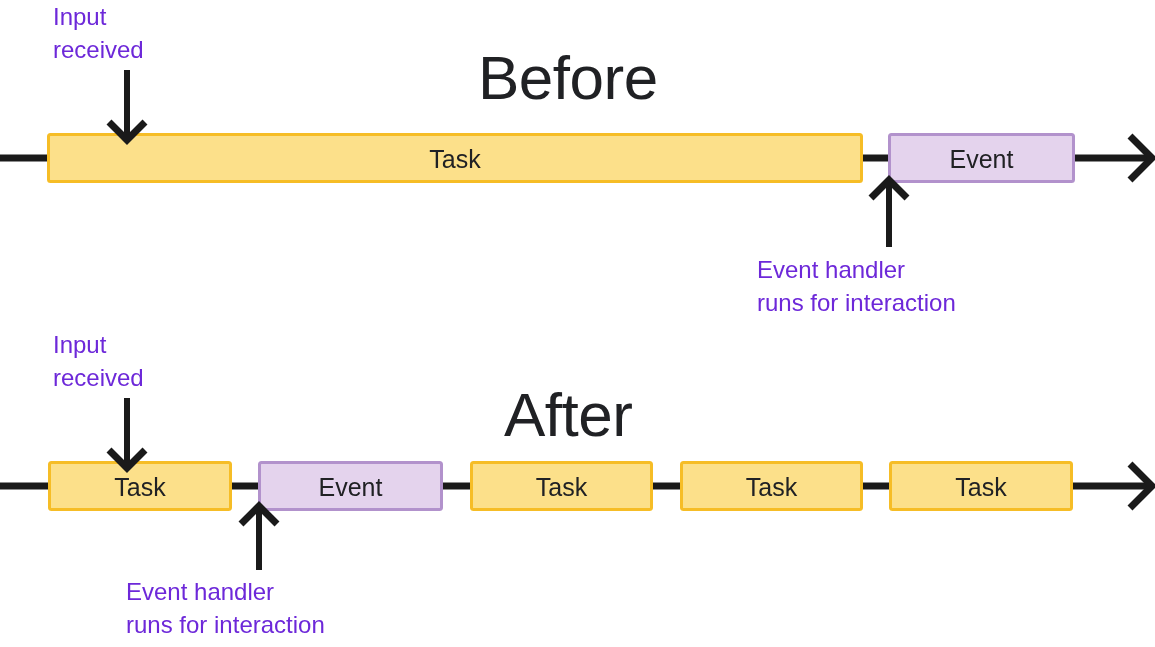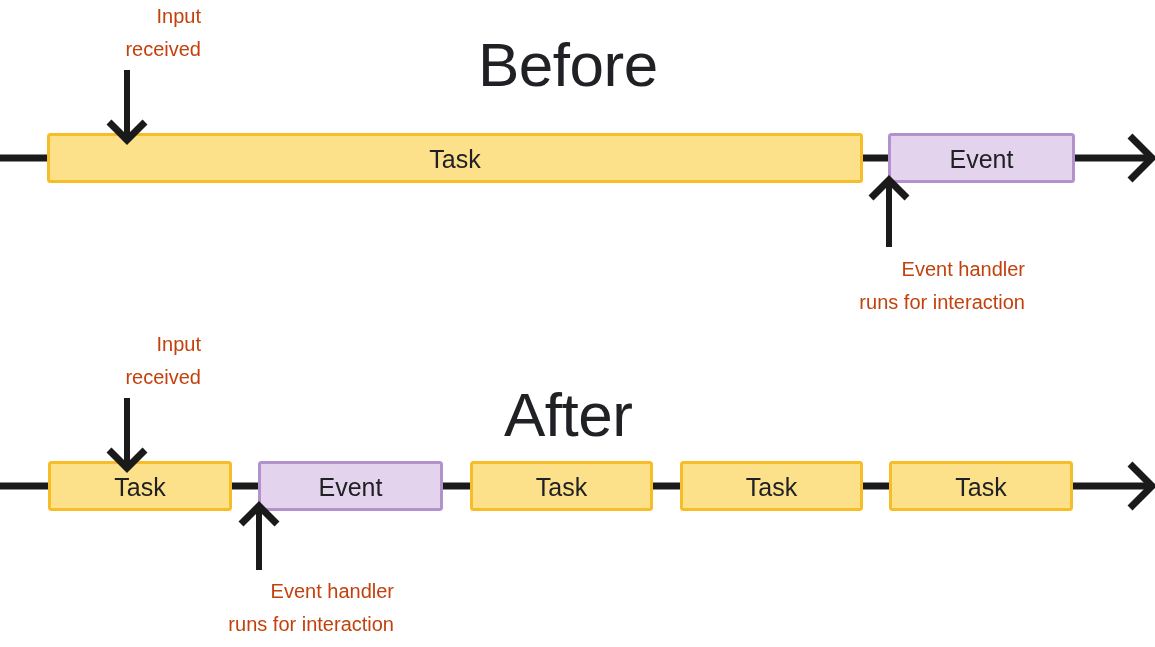--- a/index.html
+++ b/index.html
@@ -29,24 +29,24 @@
     position: absolute;
     font-size: 62px;
     line-height: 62px;
     color: #202124;
     letter-spacing: -0.5px;
     white-space: nowrap;
     font-weight: 400;
   }
   .annotation {
     position: absolute;
-    font-size: 20px;
+    font-size: 24px;
     line-height: 33px;
-    color: #c2410c;
-    text-align: right;
+    color: #6d28d9;
+    text-align: left;
     white-space: pre-line;
     font-weight: 400;
   }
   .block-label {
     font-size: 25px;
     fill: #202124;
     font-family: "Liberation Sans", sans-serif;
     text-anchor: middle;
     dominant-baseline: central;
   }
@@ -96,21 +96,21 @@
           <line x1="127" y1="398" x2="127" y2="468" stroke="#1a1a1a" stroke-width="6" stroke-linecap="butt"></line>
           <polyline points="109,450 127,468 145,450" fill="none" stroke="#1a1a1a" stroke-width="7" stroke-linecap="butt" stroke-linejoin="miter"></polyline>
         </g>
         <g>
           <line x1="259" y1="570" x2="259" y2="506" stroke="#1a1a1a" stroke-width="6" stroke-linecap="butt"></line>
           <polyline points="241,524 259,506 277,524" fill="none" stroke="#1a1a1a" stroke-width="7" stroke-linecap="butt" stroke-linejoin="miter"></polyline>
         </g>
       </g>
     </svg>
   <div id="text-layer">
-      <div class="section-title" style="left: 478px; top: 34px;">Before</div>
+      <div class="section-title" style="left: 478px; top: 47px;">Before</div>
       <div class="annotation" style="left: 53px; top: 0px; width: 148px;">Input
 received</div>
       <div class="annotation" style="left: 757px; top: 253px; width: 268px;">Event handler
 runs for interaction</div>
       <div class="section-title" style="left: 504px; top: 384px;">After</div>
       <div class="annotation" style="left: 53px; top: 328px; width: 148px;">Input
 received</div>
       <div class="annotation" style="left: 126px; top: 575px; width: 268px;">Event handler
 runs for interaction</div>
     </div>

